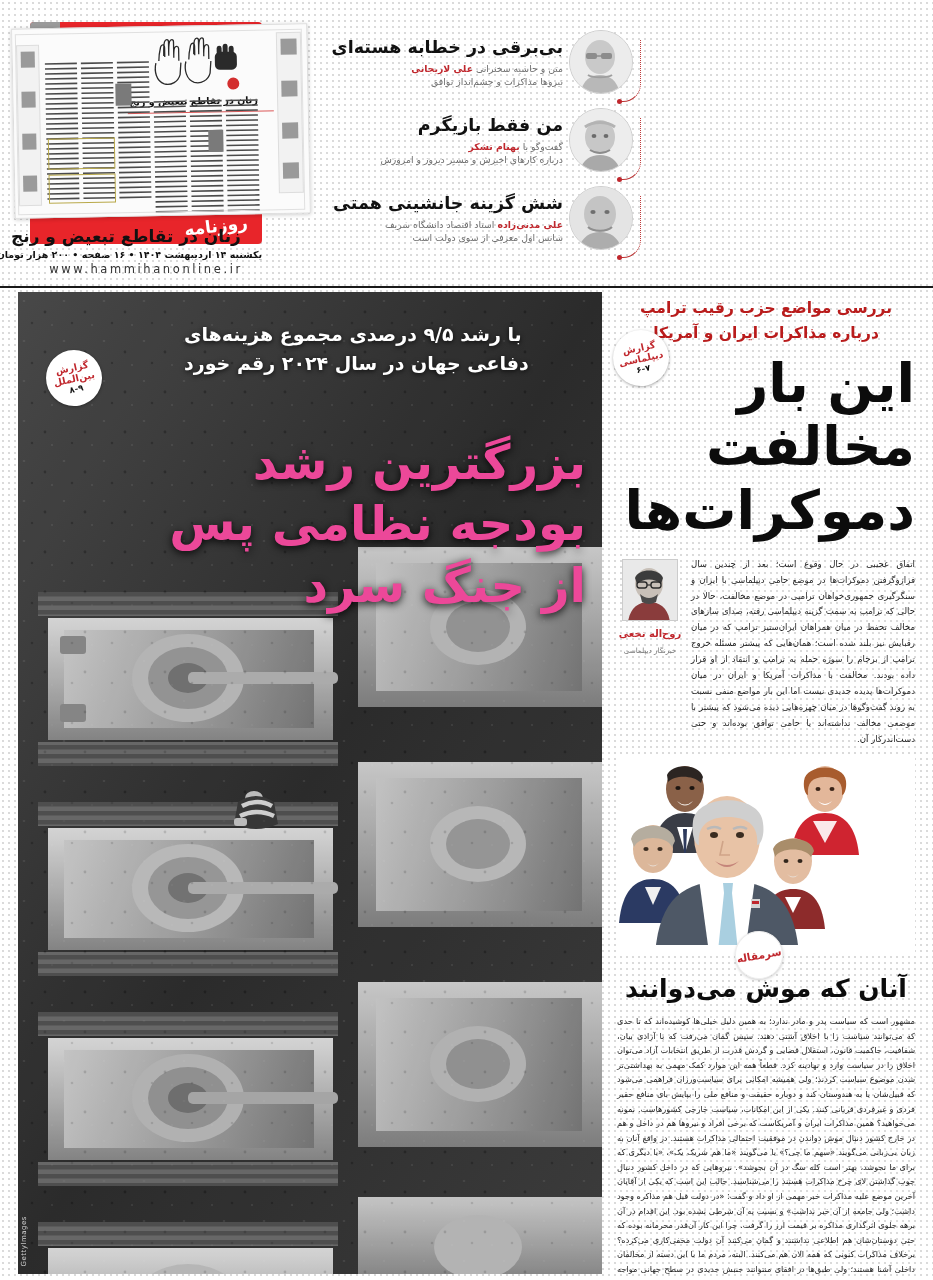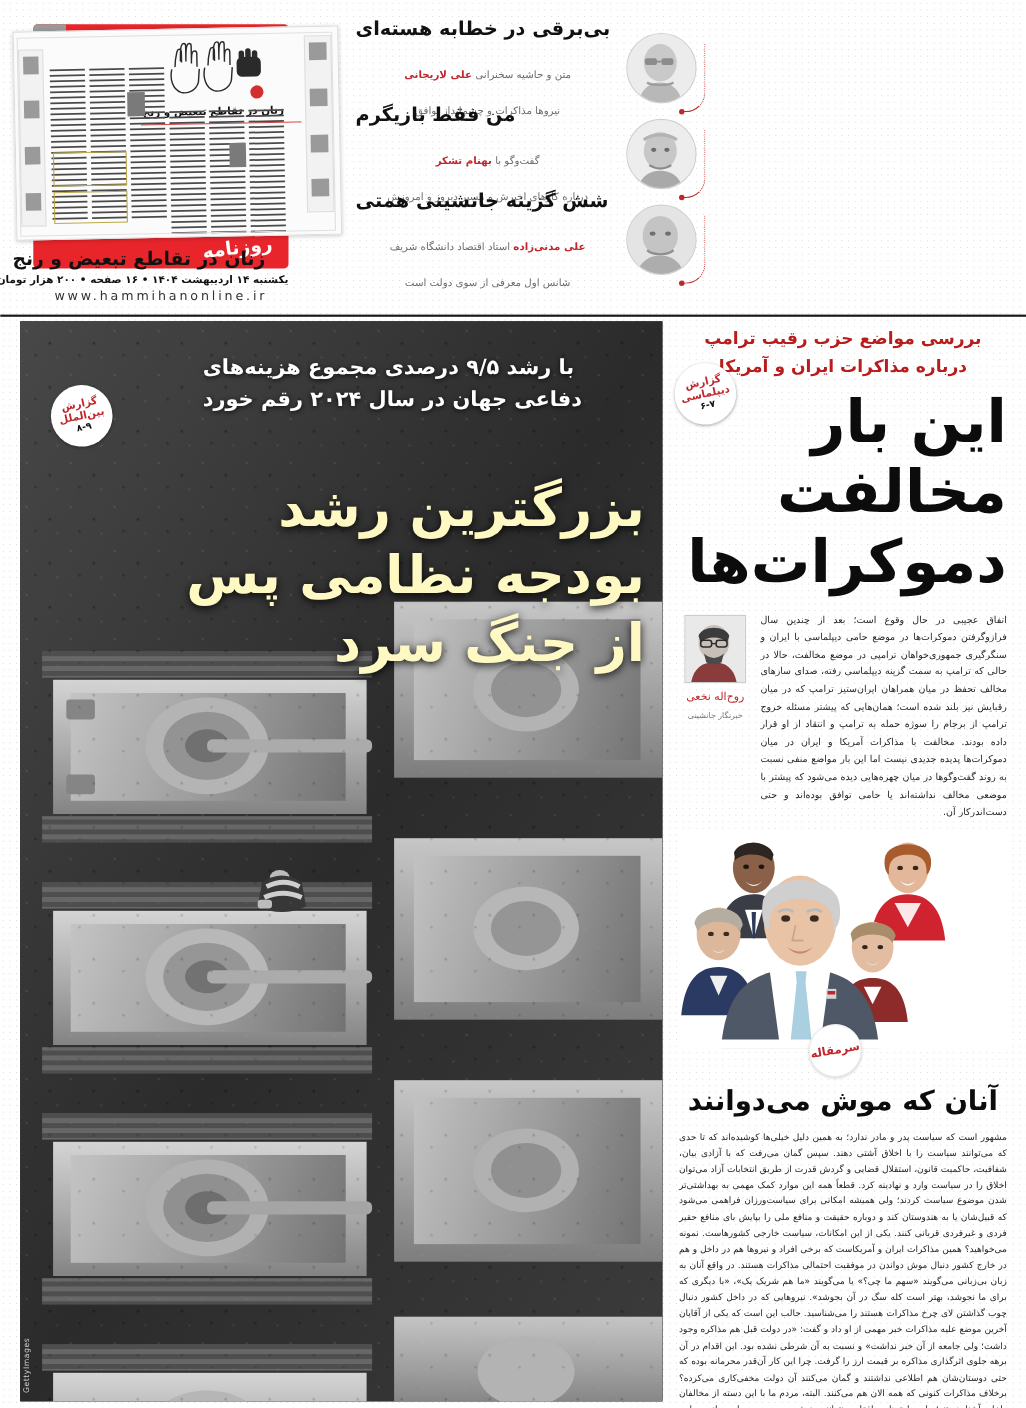--- a/index.html
+++ b/index.html
@@ -138,28 +138,27 @@
     width: 5px; height: 5px;
     border-radius: 50%;
     background: #c0272d;
   }
   .ti-title {
     font-size: 17.5px;
     font-weight: bold;
     color: #111;
     line-height: 1.25;
     margin-bottom: 3px;
-    text-align: left;
+    text-align: right;
   }
   .ti-sub {
     font-size: 9.3px;
     color: #6d6d6d;
     line-height: 1.5;
-    text-align: center;
-    margin-top: 20px;
+    text-align: right;
   }
   .ti-sub b { color: #c0272d; }
 
   
   .thumb-block {
     position: absolute;
     top: 26px;
     right: 624px;
     width: 300px;
   }
@@ -236,21 +235,21 @@
     font-weight: bold;
     line-height: 1.55;
     text-align: left;
     text-shadow: 0 1px 5px rgba(0,0,0,.85);
   }
   .photo-headline {
     position: absolute;
     top: 140px;
     right: 16px;
     width: 430px;
-    color: #fef9c3;
+    color: #ec4899;
     font-size: 48px;
     font-weight: bold;
     line-height: 1.28;
     text-align: right;
     text-shadow: 0 2px 8px rgba(0,0,0,.9);
   }
   .badge {
     position: absolute;
     width: 56px; height: 56px;
     border-radius: 50%;
@@ -333,21 +332,21 @@
   .writer-photo {
     width: 56px; height: 62px;
     margin: 0 auto;
     background: #efefef;
     border: 1px solid #ccc;
     overflow: hidden;
   }
   .writer-name {
     margin-top: 4px;
     font-size: 10px;
-    font-weight: normal;
+    font-weight: bold;
     color: #c0272d;
   }
   .writer-role {
     font-size: 7.2px;
     color: #777;
     margin-top: 1px;
   }
 
   .politicians {
     margin-top: 10px;
@@ -372,21 +371,21 @@
     box-shadow: 0 1px 3px rgba(0,0,0,.2);
     display: flex;
     align-items: center;
     justify-content: center;
     color: #c0272d;
     font-size: 10.5px;
     font-weight: bold;
     transform: rotate(-10deg);
   }
   .ed-title {
-    margin-top: 16px;
+    margin-top: 4px;
     font-size: 25px;
     font-weight: bold;
     color: #0c0c0c;
     text-align: center;
     line-height: 1.3;
   }
   .ed-body {
     margin-top: 8px;
     font-size: 8.2px;
     line-height: 1.78;
@@ -723,21 +722,21 @@
             <ellipse cx="28" cy="24" rx="14" ry="16" fill="#c8c0b8"></ellipse>
             <path d="M7 62c2-14 10-20 21-20s19 6 21 20z" fill="#8a3c3c"></path>
             <path d="M14 18c3-10 25-10 28 0l-2 6c-6-6-18-6-24 0z" fill="#3c3c3c"></path>
             <rect x="16" y="22" width="10" height="6" rx="2.4" fill="none" stroke="#2b2b2b" stroke-width="1.4"></rect>
             <rect x="30" y="22" width="10" height="6" rx="2.4" fill="none" stroke="#2b2b2b" stroke-width="1.4"></rect>
             <path d="M26 25h4" stroke="#2b2b2b" stroke-width="1.2"></path>
             <path d="M19 34q9 8 18 0 l-2 8q-7 4 -14 0z" fill="#4a4a4a"></path>
           </svg>
         </div>
         <div class="writer-name">روح‌اله نخعی</div>
-        <div class="writer-role">خبرنگار جانشینی</div>
+        <div class="writer-role">خبرنگار دیپلماسی</div>
       </div>
       <div>اتفاق عجیبی در حال وقوع است؛ بعد از چندین سال فرازوگرفتن دموکرات‌ها در موضع حامی دیپلماسی با ایران و سنگرگیری جمهوری‌خواهان ترامپی در موضع مخالفت، حالا در حالی که ترامپ به سمت گزینه دیپلماسی رفته، صدای سازهای مخالف تحفظ در میان همراهان ایران‌ستیز ترامپ که در میان رقبایش نیز بلند شده است؛ همان‌هایی که پیشتر مسئله خروج ترامپ از برجام را سوژه حمله به ترامپ و انتقاد از او قرار داده بودند. مخالفت با مذاکرات آمریکا و ایران در میان دموکرات‌ها پدیده جدیدی نیست اما این بار مواضع منفی نسبت به روند گفت‌وگوها در میان چهره‌هایی دیده می‌شود که پیشتر با موضعی مخالف نداشته‌اند یا حامی توافق بوده‌اند و حتی دست‌اندرکار آن.</div>
     </div>
 
     <div class="politicians">
       <svg width="298" height="196" viewBox="0 0 298 196">
         <rect width="298" height="196" fill="#ffffff"></rect>
 
         <g transform="translate(44,4)">
           <path d="M-8 92c2-28 14-40 32-40s30 12 32 40z" fill="#3a3d46"></path>

